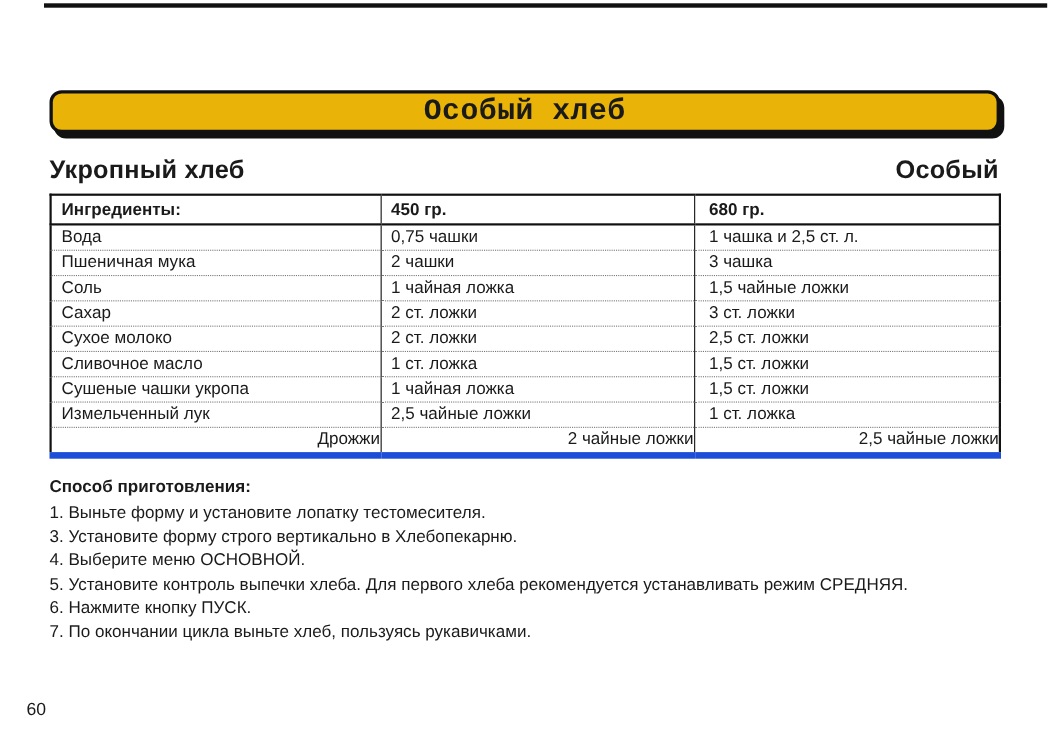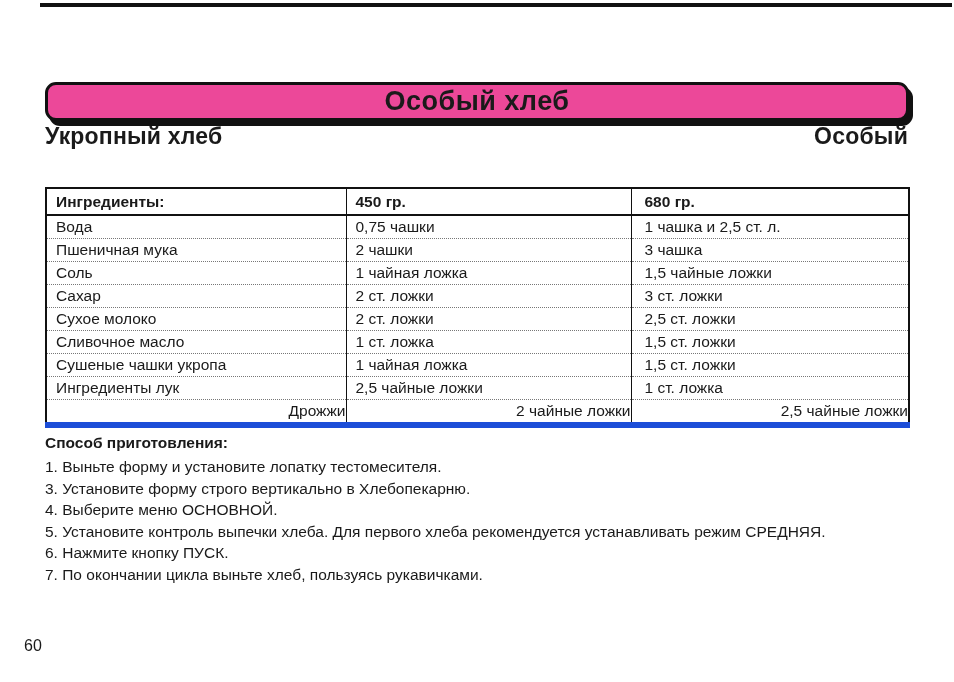--- a/index.html
+++ b/index.html
@@ -24,50 +24,51 @@
     background: #111111;
   }
   .title-box {
     position: absolute;
     left: 45px;
     top: 82px;
     width: 858px;
     height: 33px;
     border: 3px solid #111111;
     border-radius: 11px;
-    background: #ec4899;
+    background: #eab308;
     box-shadow: 4px 5px 0 #111111;
     display: flex;
     align-items: center;
     justify-content: center;
+    font-family: Liberation Mono, monospace;
   }
   .title-box .title {
     font-size: 27px;
     font-weight: bold;
     letter-spacing: 0.5px;
     white-space: nowrap;
   }
   .subheader {
     position: absolute;
     left: 45px;
-    top: 123px;
+    top: 141px;
     width: 863px;
     display: flex;
     justify-content: space-between;
     align-items: baseline;
   }
   .subheader .sub {
     font-size: 23px;
     font-weight: bold;
     letter-spacing: 0.2px;
   }
   .recipe-table {
     position: absolute;
     left: 45px;
-    top: 187px;
+    top: 176px;
     width: 863px;
     border-collapse: collapse;
     table-layout: fixed;
   }
   .recipe-table col.c1 { width: 300px; }
   .recipe-table col.c2 { width: 285px; }
   .recipe-table col.c3 { width: 278px; }
   .recipe-table th, .recipe-table td {
     font-size: 15.5px;
     text-align: left;
@@ -171,21 +172,21 @@
         <td>Сливочное масло</td>
         <td>1 ст. ложка</td>
         <td>1,5 ст. ложки</td>
       </tr>
       <tr>
         <td>Сушеные чашки укропа</td>
         <td>1 чайная ложка</td>
         <td>1,5 ст. ложки</td>
       </tr>
       <tr>
-        <td>Ингредиенты лук</td>
+        <td>Измельченный лук</td>
         <td>2,5 чайные ложки</td>
         <td>1 ст. ложка</td>
       </tr>
       <tr>
         <td>Дрожжи</td>
         <td>2 чайные ложки</td>
         <td>2,5 чайные ложки</td>
       </tr>
     </tbody>
   </table>

